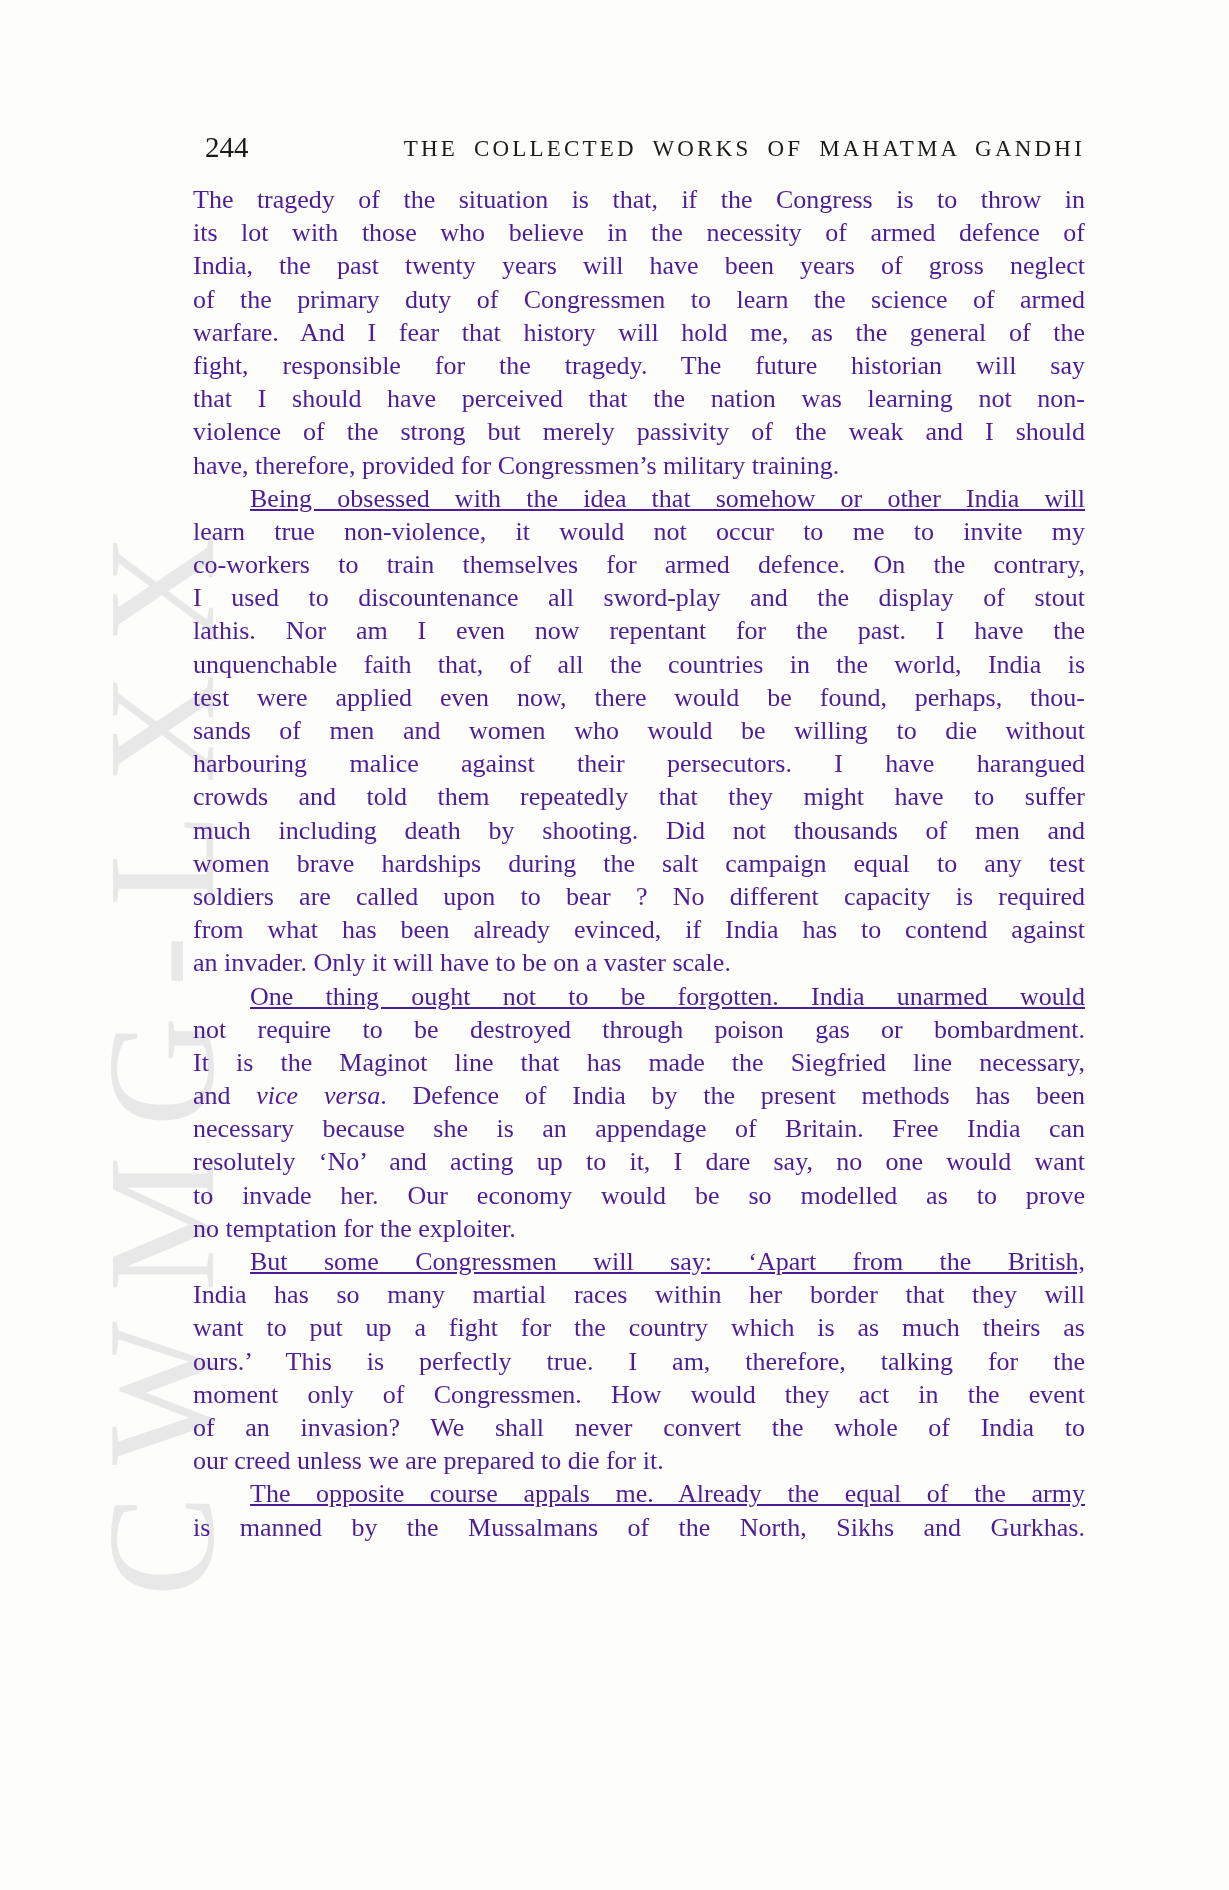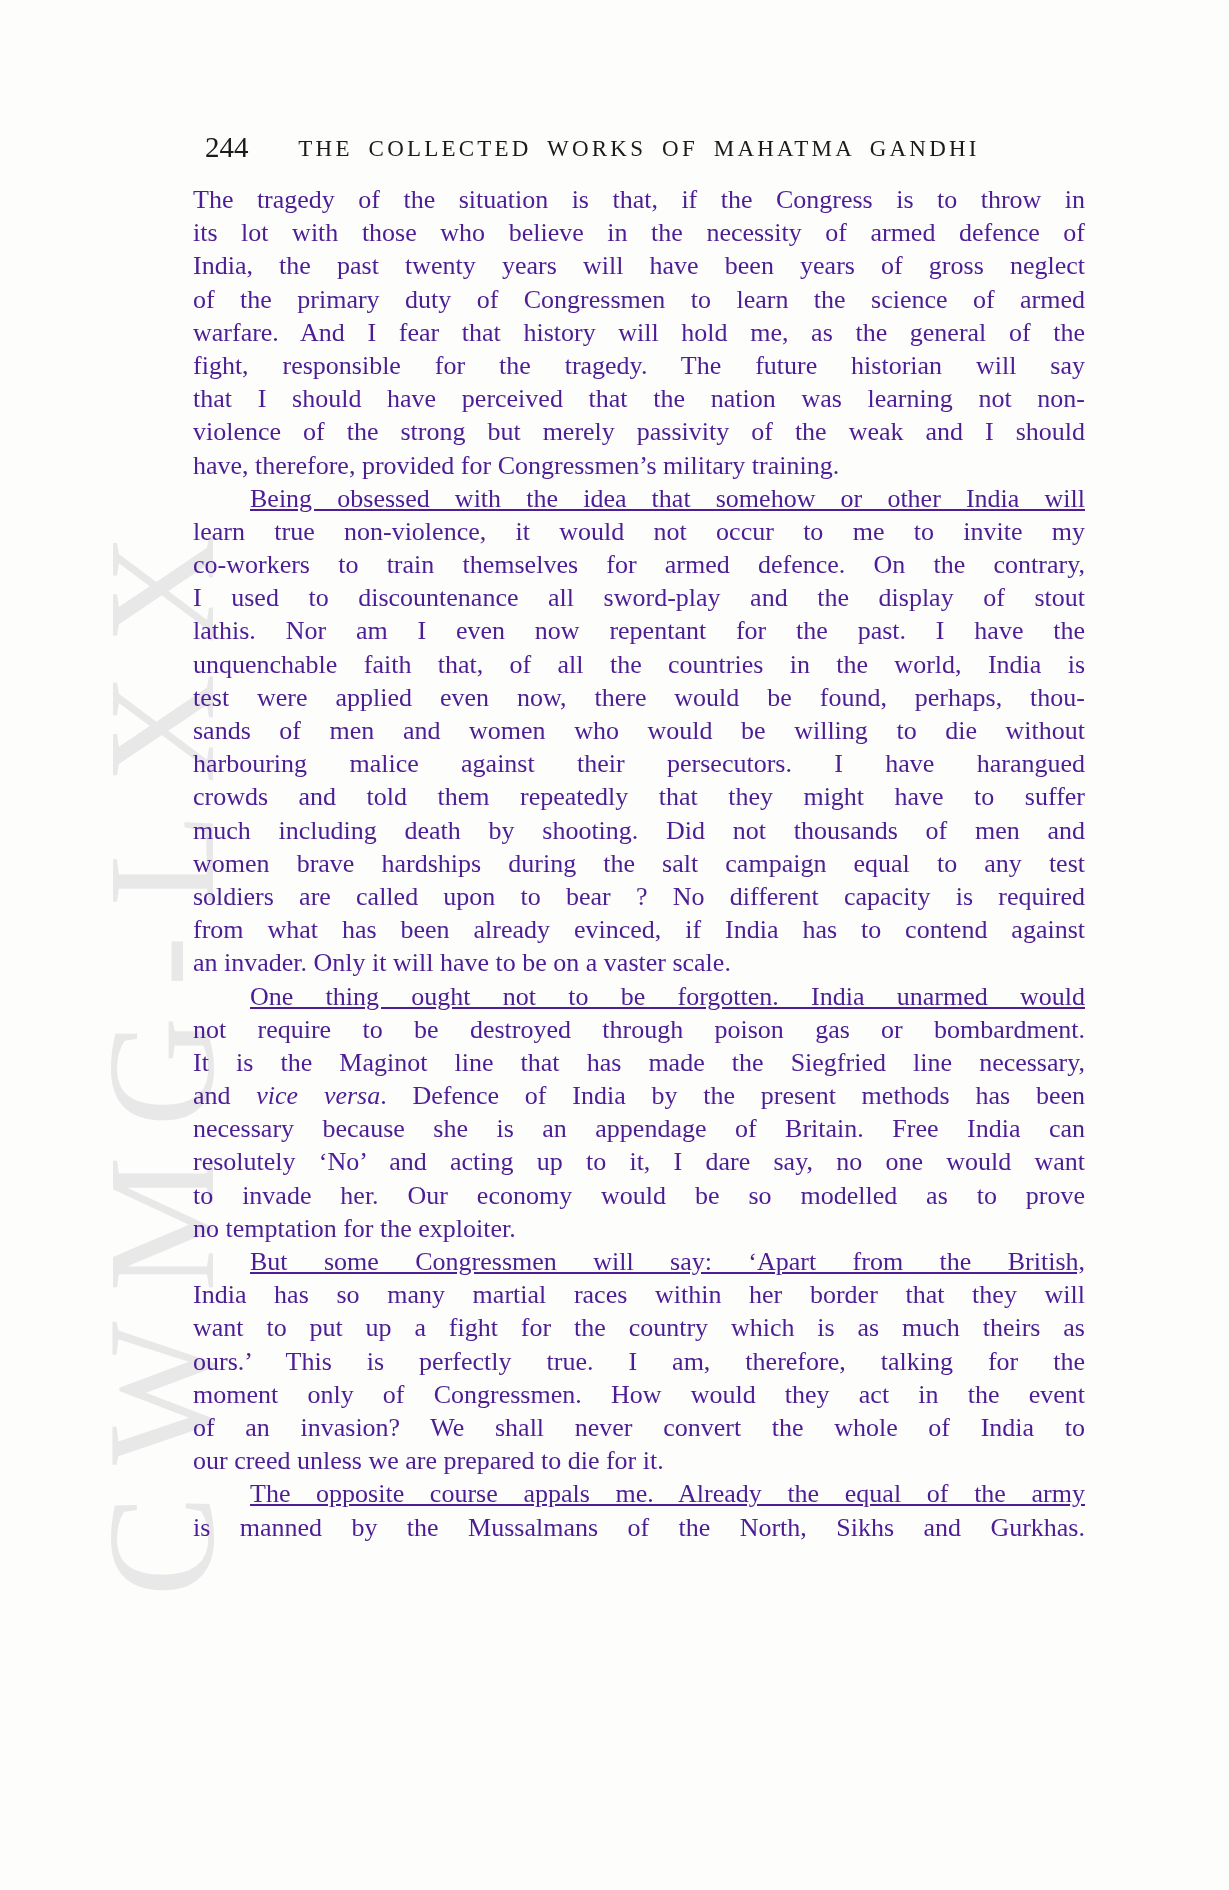--- a/index.html
+++ b/index.html
@@ -31,21 +31,21 @@
     width:892px; height:40px;
     color:#1b1b1b;
   }
   .page-number {
     position:absolute; left:12px; top:0;
     font-size:29px; line-height:34px;
   }
   .header-title {
     position:absolute; left:0; top:5px;
     width:100%;
-    text-align:center;
+    text-align:right;
     font-size:23px; line-height:28px;
     letter-spacing:3.2px;
     word-spacing:7px;
   }
   .body-text {
     position:absolute;
     left:193px; top:183px;
     width:892px;
     color:#4c1d95;
     font-size:26px;

